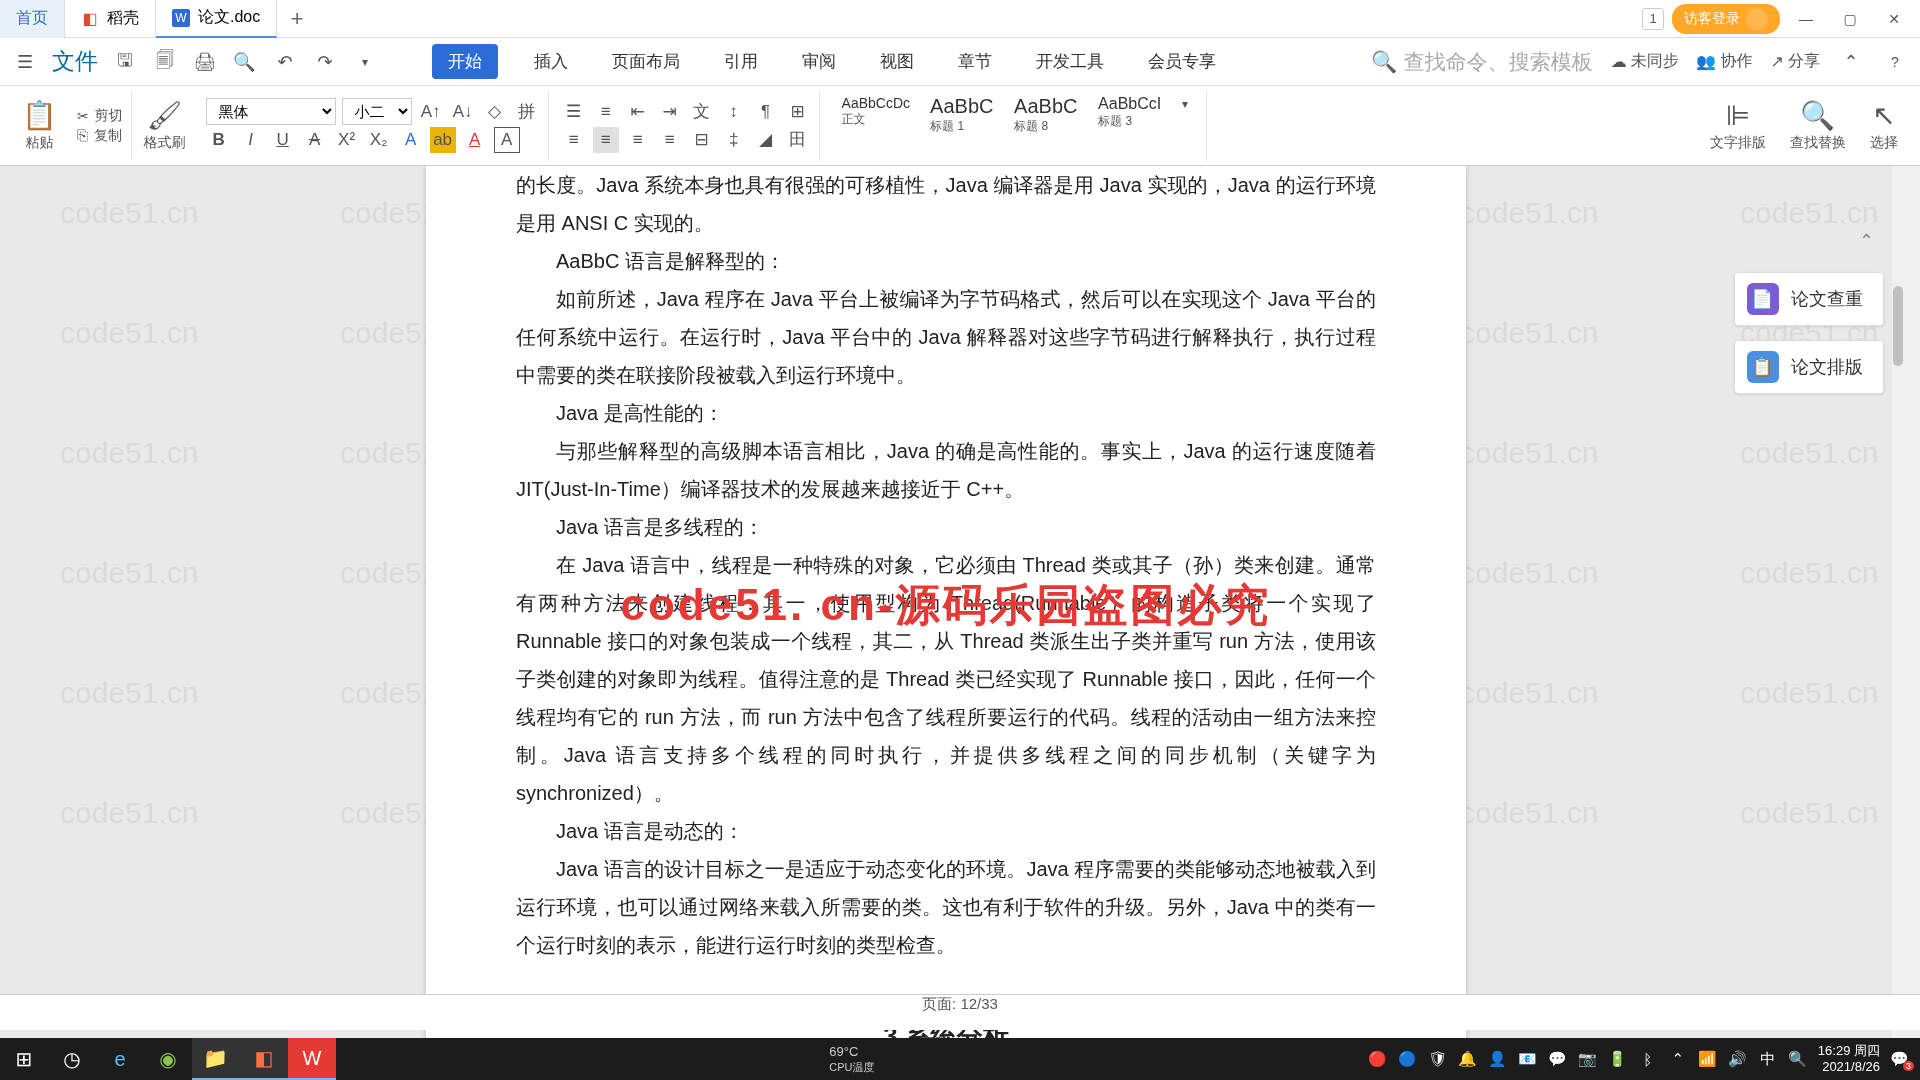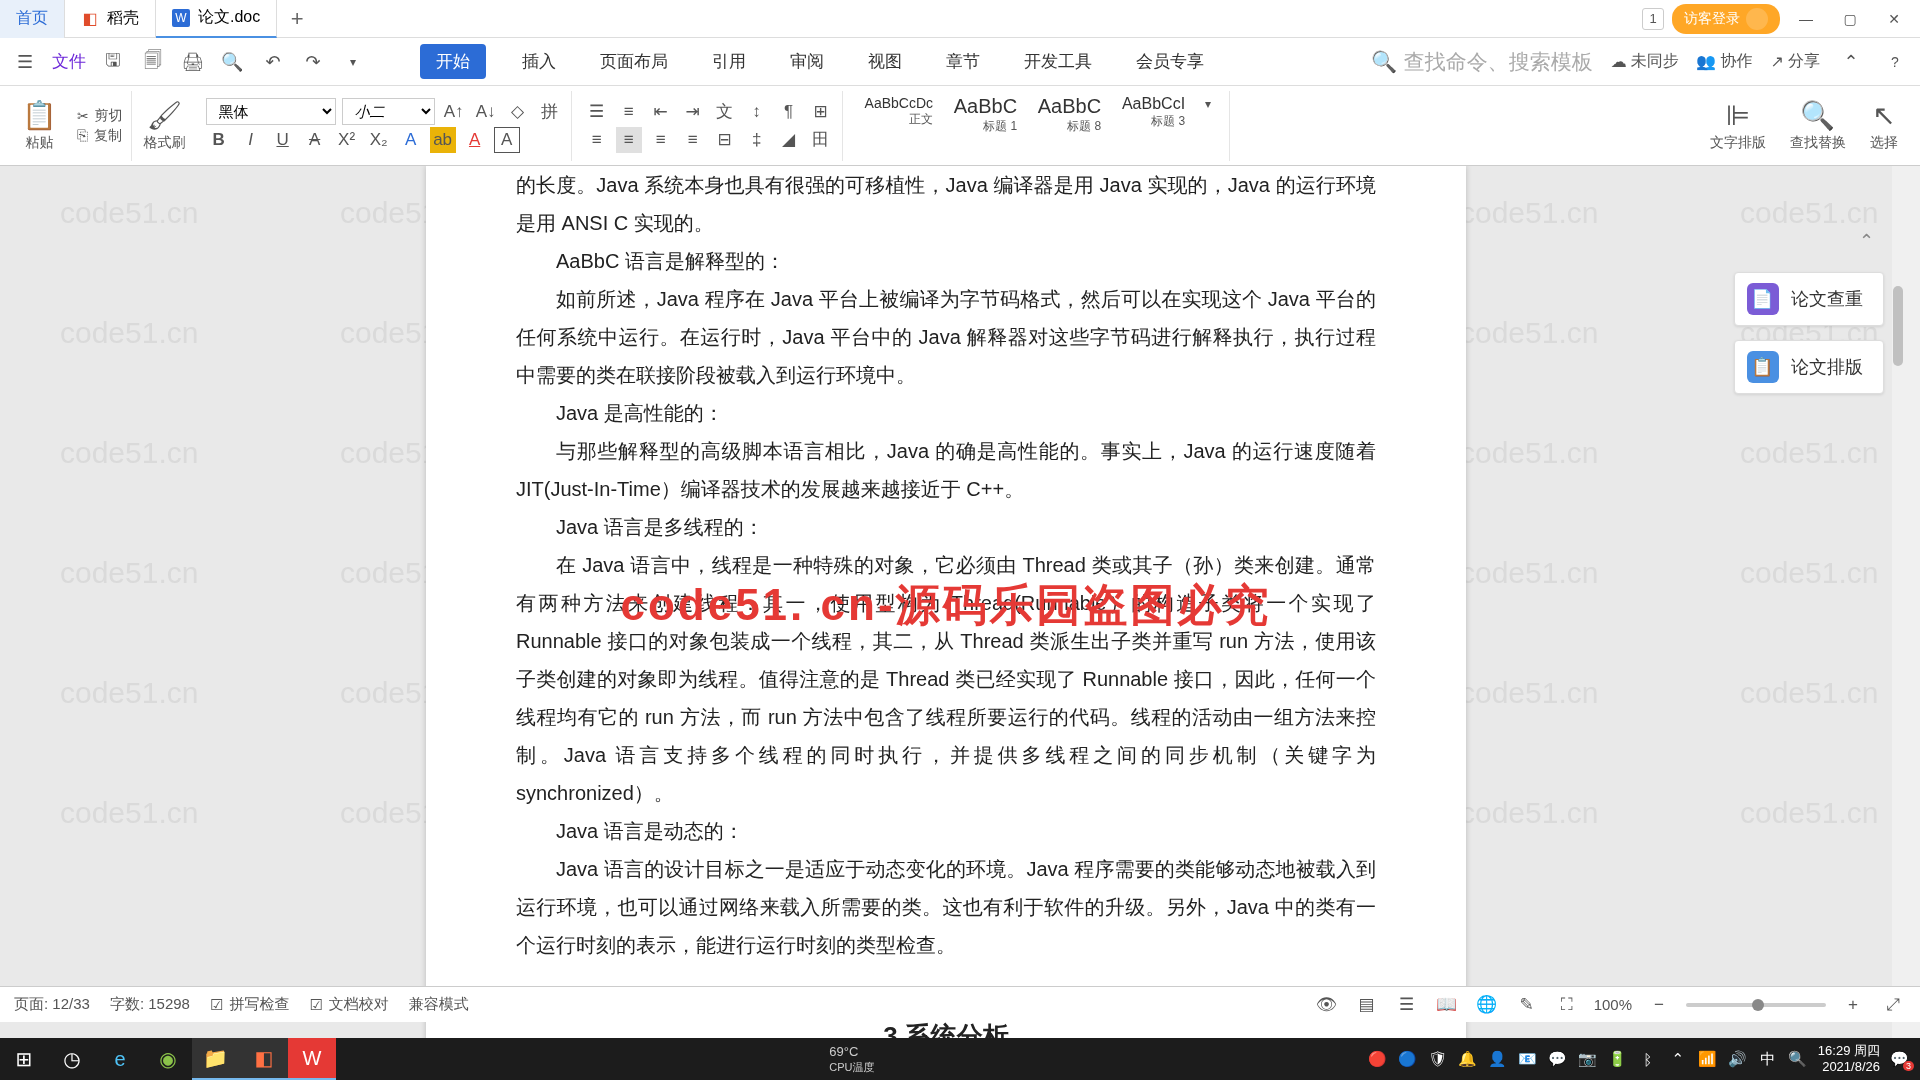--- a/index.html
+++ b/index.html
@@ -27,22 +27,22 @@
 .menu-link { display: flex; align-items: center; gap: 4px; cursor: pointer; }
 
 .ribbon { height: 80px; background: #fff; display: flex; align-items: center; padding: 0 14px; border-bottom: 1px solid #ccc; gap: 4px; }
 .rib-group { display: flex; flex-direction: column; justify-content: center; gap: 2px; padding: 0 8px; border-right: 1px solid #e5e5e5; height: 70px; }
 .rib-big { display: flex; flex-direction: column; align-items: center; gap: 2px; padding: 0 8px; font-size: 14px; color: #555; cursor: pointer; }
 .rib-big-icon { font-size: 28px; color: #555; }
 .rib-row { display: flex; align-items: center; gap: 6px; font-size: 14px; color: #555; }
 .rib-sm { width: 26px; height: 26px; display: flex; align-items: center; justify-content: center; color: #555; cursor: pointer; font-size: 17px; }
 .font-sel { border: 1px solid #ccc; padding: 3px 8px; font-size: 15px; background: #fff; }
 .font-name { width: 130px; }
-.font-size { width: 93px; font-style: italic; }
-.style-box { padding: 4px 10px; text-align: right; cursor: pointer; min-width: 84px; }
+.font-size { width: 70px; }
+.style-box { padding: 4px 10px; text-align: left; cursor: pointer; min-width: 84px; }
 .style-preview { font-size: 18px; color: #333; }
 .style-name { font-size: 12px; color: #555; }
 .rib-right-group { display: flex; align-items: center; gap: 8px; margin-left: auto; }
 
 .doc-area { position: absolute; top: 166px; left: 0; right: 28px; bottom: 36px; background: #e9e9e9; display: flex; justify-content: center; overflow: hidden; }
 .page { width: 1040px; background: #fff; box-shadow: 0 0 6px rgba(0,0,0,0.2); padding: 0 90px 60px 90px; font-family: SimSun, serif; font-size: 20px; line-height: 1.9; color: #222; text-align: justify; position: relative; }
 .page p { text-indent: 2em; margin: 0; }
 .page .noindent { text-indent: 0; }
 .sec-title { text-align: center; font-size: 26px; font-weight: bold; margin-top: 48px; }
 .watermark { position: absolute; top: 50%; left: 50%; transform: translate(-50%, -50%); color: #e53935; font-size: 44px; font-weight: bold; letter-spacing: 3px; pointer-events: none; white-space: nowrap; }
@@ -65,21 +65,21 @@
 .status-item { display: flex; align-items: center; gap: 6px; cursor: pointer; }
 body { height: 1038px; }
 body { height: 1080px; }
 .tb { position: absolute; left:0; right:0; bottom:0; height: 42px; background: #1c1c1c; display:flex; align-items:center; }
 .tb-btn { width: 48px; height: 42px; display:flex; align-items:center; justify-content:center; color:#fff; font-size:20px; cursor:pointer; }
 .tb-btn.active { border-bottom: 2px solid #76b9ed; background: #333; }
 .tb-right { margin-left:auto; display:flex; align-items:center; gap:10px; padding-right:10px; color:#fff; font-size:13px; }
 .tb-time { text-align:right; line-height:1.2; }
 .tray-ico { width:20px; height:20px; display:flex; align-items:center; justify-content:center; font-size:15px; }
 
-.statusbar { bottom: 58px; }
+.statusbar { bottom: 50px; flex-direction: column; }
 
 </style>
 </head>
 <body>
 
 <div class="titlebar">
   <div class="tab tab-home">
     <span>首页</span>
   </div>
   <div class="tab">
@@ -99,21 +99,21 @@
     </div>
     <div class="win-btn">—</div>
     <div class="win-btn">▢</div>
     <div class="win-btn">✕</div>
   </div>
 </div>
 
 <div class="menubar">
   <div class="menu-left">
     <span class="ico-btn">☰</span>
-    <span style="font-size:17px;color:#6d28d9">文件</span>
+    <span style="font-size:23px;color:#0369a1">文件</span>
     <span class="ico-btn">🖫</span>
     <span class="ico-btn">🗐</span>
     <span class="ico-btn">🖨</span>
     <span class="ico-btn">🔍</span>
     <span class="ico-btn">↶</span>
     <span class="ico-btn">↷</span>
     <span class="ico-btn" style="font-size:12px">▾</span>
   </div>
   <div class="menu-tabs">
     <span class="menu-tab active">开始</span>

